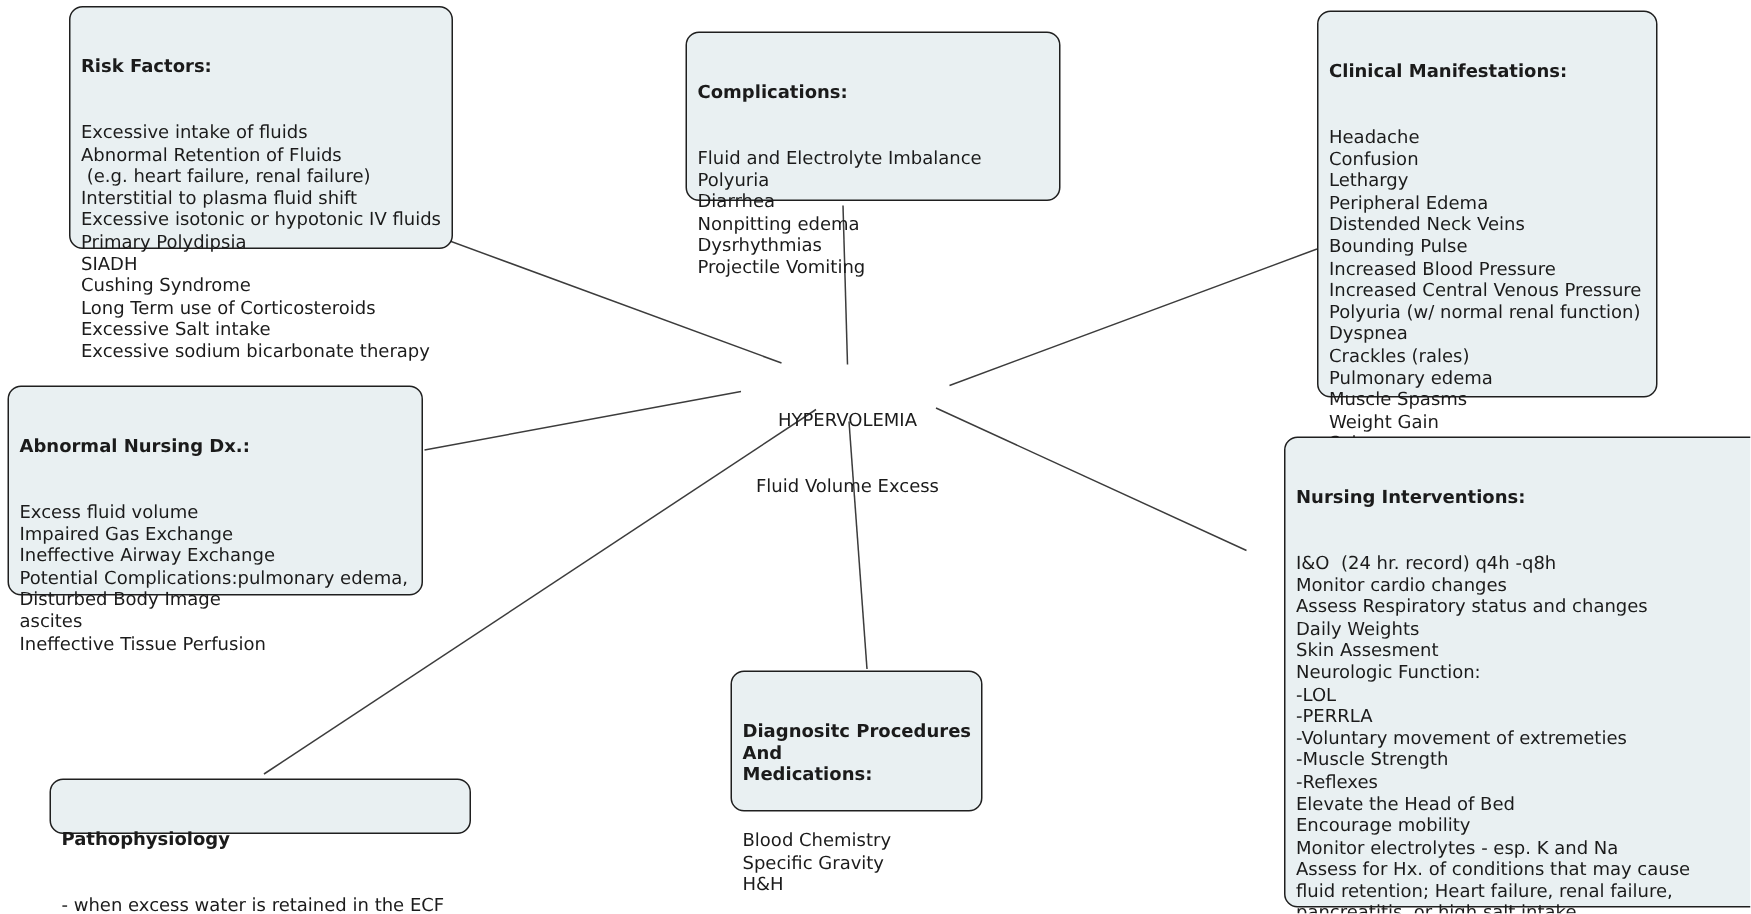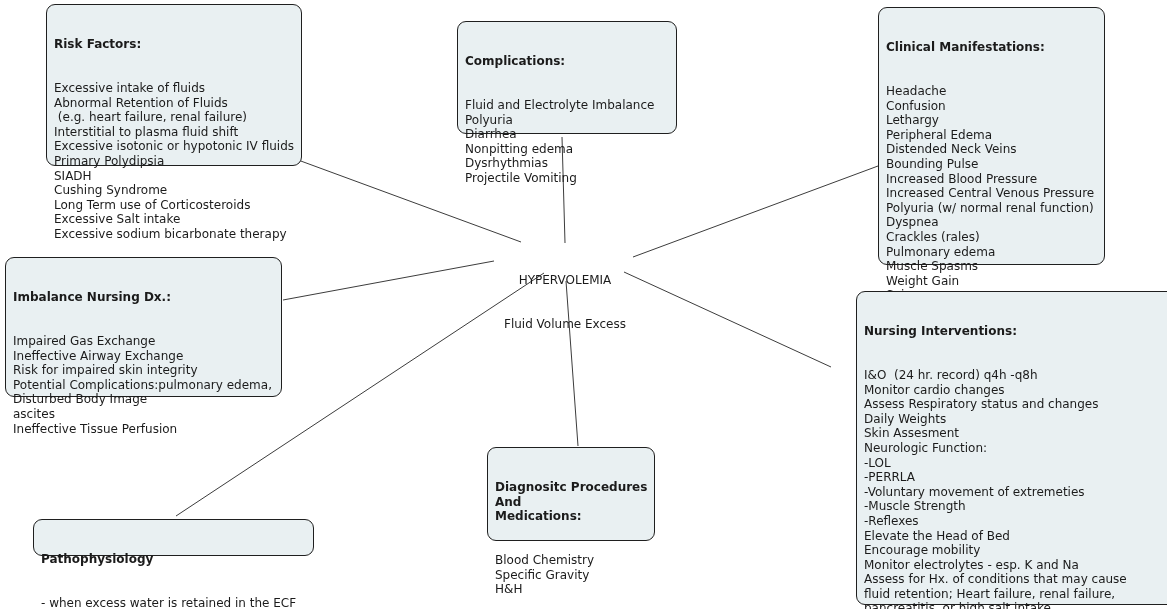--- a/index.html
+++ b/index.html
@@ -20,21 +20,21 @@
   }
   .hdr{font-weight:bold;}
   .tl{white-space:pre;}
   .bold-lines{font-weight:bold;}
   #center-node{
     position:absolute;left:445px;top:244px;width:240px;
     text-align:center;white-space:pre;background:transparent;
   }
   
   #box-risk          {left:2px;   top:4px;   width:256px; height:162px;margin-left:44px;}
-  #box-complications {left:457px; top:21px;  width:220px; height:113px;}
+  #box-complications {left:457px; top:21px;  width:250px; height:113px;}
   #box-clinical      {left:878px; top:7px;   width:227px; height:258px;}
   #box-dx            {left:5px;   top:257px; width:277px; height:140px;}
   #box-interventions {left:832px; top:291px; width:333px; height:314px;margin-left:24px;}
   #box-diagnostic    {left:487px; top:447px; width:168px; height:94px;}
   #box-patho         {left:33px;  top:519px; width:281px; height:37px;}
 </style>
 </head>
 <body>
 
 <div id="canvas">
@@ -63,22 +63,22 @@
     <div class="hdr">Complications:</div>
     <div><div class="tl">Fluid and Electrolyte Imbalance</div><div class="tl">Polyuria</div><div class="tl">Diarrhea</div><div class="tl">Nonpitting edema</div><div class="tl">Dysrhythmias</div><div class="tl">Projectile Vomiting</div></div>
   </div>
 
   <div class="node" id="box-clinical">
     <div class="hdr">Clinical Manifestations:</div>
     <div><div class="tl">Headache</div><div class="tl">Confusion</div><div class="tl">Lethargy</div><div class="tl">Peripheral Edema</div><div class="tl">Distended Neck Veins</div><div class="tl">Bounding Pulse</div><div class="tl">Increased Blood Pressure</div><div class="tl">Increased Central Venous Pressure</div><div class="tl">Polyuria (w/ normal renal function)</div><div class="tl">Dyspnea</div><div class="tl">Crackles (rales)</div><div class="tl">Pulmonary edema</div><div class="tl">Muscle Spasms</div><div class="tl">Weight Gain</div><div class="tl">Seizures</div><div class="tl">Coma</div></div>
   </div>
 
   <div class="node" id="box-dx">
-    <div class="hdr">Imbalance Nursing Dx.:</div>
-    <div><div class="tl">Impaired Gas Exchange</div><div class="tl">Ineffective Airway Exchange</div><div class="tl">Risk for impaired skin integrity</div><div class="tl">Potential Complications:pulmonary edema,</div><div class="tl">Disturbed Body Image</div><div class="tl">ascites</div><div class="tl">Ineffective Tissue Perfusion</div></div>
+    <div class="hdr">Abnormal Nursing Dx.:</div>
+    <div><div class="tl">Excess fluid volume</div><div class="tl">Impaired Gas Exchange</div><div class="tl">Ineffective Airway Exchange</div><div class="tl">Potential Complications:pulmonary edema,</div><div class="tl">Disturbed Body Image</div><div class="tl">ascites</div><div class="tl">Ineffective Tissue Perfusion</div></div>
   </div>
 
   <div class="node" id="box-interventions">
     <div class="hdr">Nursing Interventions:</div>
     <div><div class="tl">I&amp;O  (24 hr. record) q4h -q8h</div><div class="tl">Monitor cardio changes</div><div class="tl">Assess Respiratory status and changes</div><div class="tl">Daily Weights</div><div class="tl">Skin Assesment</div><div class="tl">Neurologic Function:</div><div class="tl">-LOL</div><div class="tl">-PERRLA</div><div class="tl">-Voluntary movement of extremeties</div><div class="tl">-Muscle Strength</div><div class="tl">-Reflexes</div><div class="tl">Elevate the Head of Bed</div><div class="tl">Encourage mobility</div><div class="tl">Monitor electrolytes - esp. K and Na</div><div class="tl">Assess for Hx. of conditions that may cause</div><div class="tl">fluid retention; Heart failure, renal failure,</div><div class="tl">pancreatitis, or high salt intake</div></div>
   </div>
 
   <div class="node" id="box-diagnostic">
     <div class="bold-lines"><div class="tl">Diagnositc Procedures</div><div class="tl">And</div><div class="tl">Medications:</div></div>
     <div><div class="tl">Blood Chemistry</div><div class="tl">Specific Gravity</div><div class="tl">H&amp;H</div></div>

